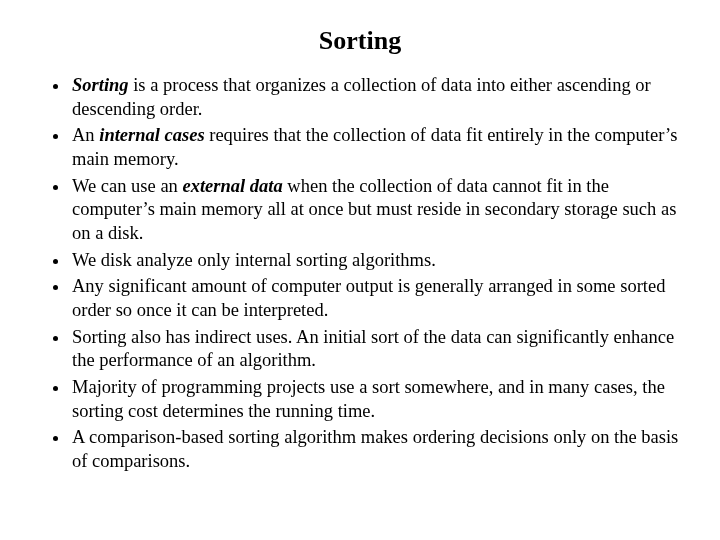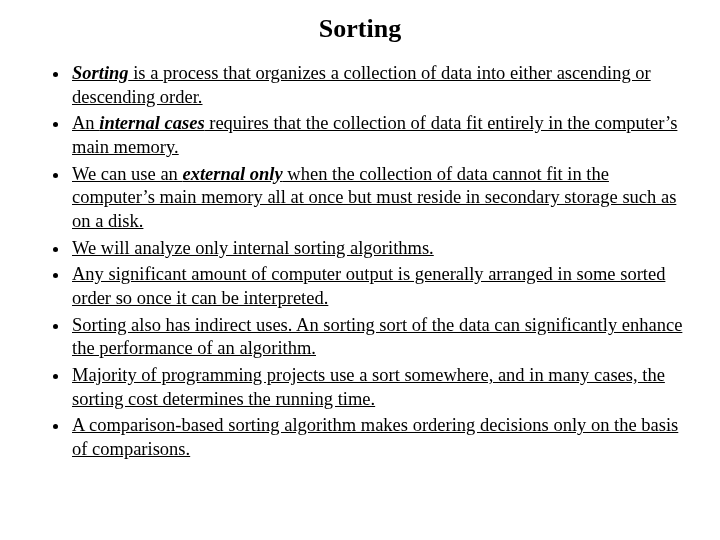--- a/index.html
+++ b/index.html
@@ -9,32 +9,32 @@
     height: 540px;
     background: #ffffff;
     font-family: "Times New Roman", Times, serif;
     color: #000000;
   }
   .slide {
     box-sizing: border-box;
     width: 720px;
     height: 429px;
     padding: 14px 36px 4px 36px;
+    margin-top: 12px;
   }
   .title {
     text-align: center;
     font-size: 26px;
     font-weight: bold;
     margin: 0 0 18px 0;
   }
   ul.bullets {
     list-style: disc;
     margin: 0;
     padding-left: 34px;
-    text-decoration: underline;
   }
   ul.bullets li {
     font-size: 18.5px;
     line-height: 1.28;
     margin: 0 0 3px 0;
     padding-left: 2px;
   }
   .bi { font-weight: bold; font-style: italic; }
 </style>
 </head>
@@ -47,33 +47,33 @@
 
     <li>
       <span class="bi">Sorting</span><span> is a process that organizes a collection of data into either ascending or descending order.</span>
     </li>
 
     <li>
       <span>An </span><span class="bi">internal cases</span><span> requires that the collection of data fit entirely in the computer’s main memory.</span>
     </li>
 
     <li>
-      <span>We can use an </span><span class="bi">external only</span><span>  when  the collection of data cannot fit in the computer’s main memory all at once but must reside in secondary storage such as on a disk.</span>
+      <span>We can use an </span><span class="bi">external data</span><span>  when  the collection of data cannot fit in the computer’s main memory all at once but must reside in secondary storage such as on a disk.</span>
     </li>
 
     <li>
-      <span>We will analyze only internal sorting algorithms.</span>
+      <span>We disk analyze only internal sorting algorithms.</span>
     </li>
 
     <li>
       <span>Any significant amount of computer output is generally arranged in some sorted order so once it can be interpreted.</span>
     </li>
 
     <li>
-      <span>Sorting also has indirect uses. An sorting sort of the data can significantly enhance the performance of an algorithm.</span>
+      <span>Sorting also has indirect uses. An initial sort of the data can significantly enhance the performance of an algorithm.</span>
     </li>
 
     <li>
       <span>Majority of programming projects use a sort somewhere, and in many cases, the sorting cost determines the running time.</span>
     </li>
 
     <li>
       <span>A comparison-based sorting algorithm makes ordering decisions only on the basis of comparisons.</span>
     </li>
 

